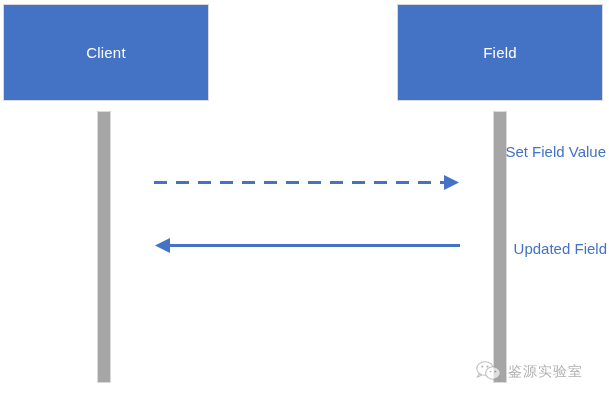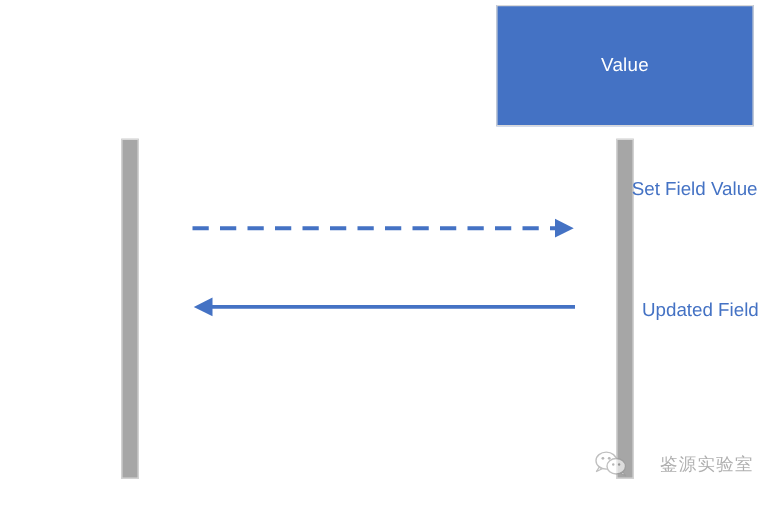--- a/index.html
+++ b/index.html
@@ -79,32 +79,34 @@
     align-items: center;
     gap: 6px;
     opacity: 0.62;
   }
   #watermark-text {
     color: #7F7F7F;
     font-size: 14px;
     letter-spacing: 1px;
     white-space: nowrap;
     line-height: 1;
-    margin-left: 20px;
   }
   .wechat-icon { display: block; }
 </style>
 </head>
 <body>
 
 <div id="canvas">
 
+  <div id="box-client" class="participant-box">
+    <span class="participant-label">Client</span>
+  </div>
 
   <div id="box-server" class="participant-box">
-    <span class="participant-label">Value</span>
+    <span class="participant-label">Field</span>
   </div>
 
   <div id="lifeline-client" class="lifeline"></div>
   <div id="lifeline-server" class="lifeline"></div>
 
   <div id="label-set-field" class="msg-label">
     <span>Set Field Value</span>
   </div>
   <svg id="arrow-set-field" class="msg-arrow" width="315" height="22" viewBox="0 0 315 22">
     <line x1="4" y1="10.5" x2="296" y2="10.5" stroke="#4472C4" stroke-width="3.2" stroke-dasharray="13 9" stroke-linecap="butt"></line>

